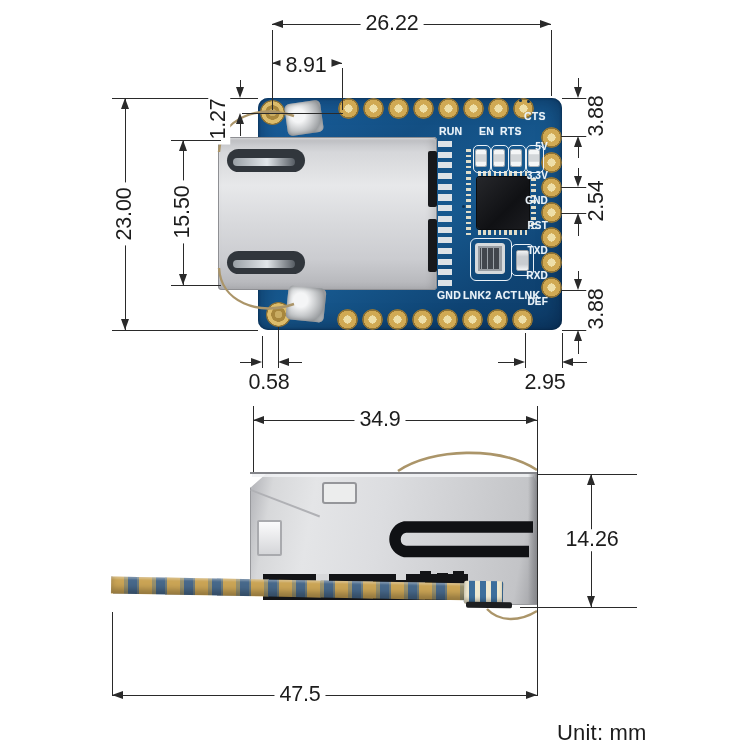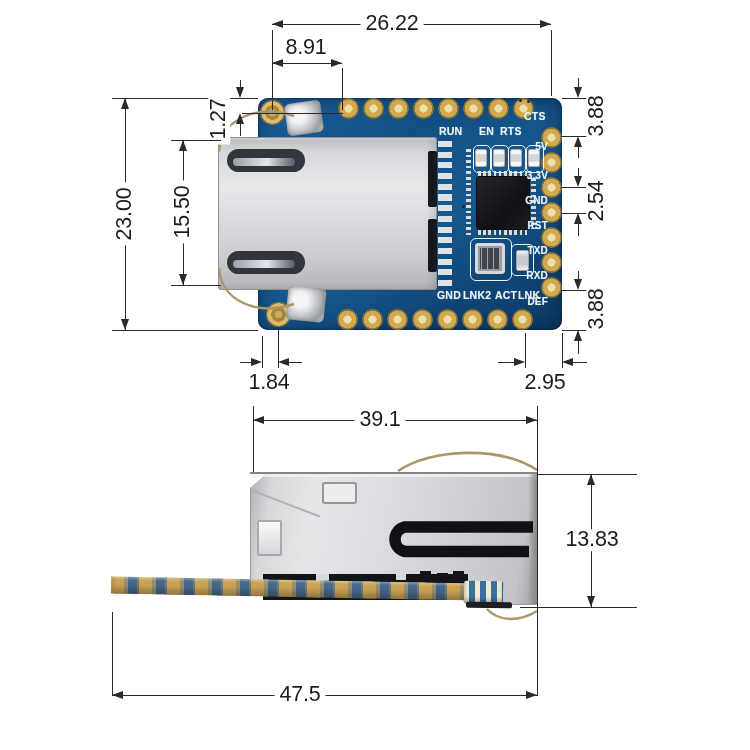--- a/index.html
+++ b/index.html
@@ -175,21 +175,21 @@
   <div class="ln lnv" style="left:551px;top:30px;height:66px"></div>
   <div class="ln lnh" style="left:272px;top:24px;width:279px"></div>
   <div class="ah l" style="left:272px;top:19.5px"></div>
   <div class="ah r" style="left:540px;top:19.5px"></div>
   <div class="dim-label" style="left:392px;top:24px">26.22</div>
 
   <div class="ln lnv" style="left:342px;top:68px;height:42px"></div>
   <div class="ln lnh" style="left:272px;top:63px;width:70px"></div>
   <div class="ah l" style="left:272px;top:58.5px"></div>
   <div class="ah r" style="left:331px;top:58.5px"></div>
-  <div class="dim-label" style="left:306px;top:48px">8.91</div>
+  <div class="dim-label" style="left:306px;top:66px">8.91</div>
 
   <div class="ln lnh" style="left:112px;top:98px;width:146px"></div>
   <div class="ln lnh" style="left:242px;top:113px;width:101px"></div>
   <div class="ln lnv" style="left:240px;top:80px;height:10px"></div>
   <div class="ah d" style="left:235.5px;top:87px"></div>
   <div class="ah u" style="left:235.5px;top:113px"></div>
   <div class="ln lnv" style="left:240px;top:124px;height:12px"></div>
   <div class="dim-label vert" style="left:219px;top:119px">1.27</div>
 
   <div class="ln lnh" style="left:112px;top:330px;width:146px"></div>
@@ -226,43 +226,44 @@
   <div class="dim-label vert" style="left:597px;top:116px">3.88</div>
   <div class="dim-label vert" style="left:597px;top:201px">2.54</div>
   <div class="dim-label vert" style="left:597px;top:309px">3.88</div>
 
   <div class="ln lnv" style="left:262px;top:336px;height:32px"></div>
   <div class="ln lnv" style="left:278px;top:327px;height:41px"></div>
   <div class="ln lnh" style="left:240px;top:362px;width:12px"></div>
   <div class="ah r" style="left:251px;top:357.5px"></div>
   <div class="ah l" style="left:278px;top:357.5px"></div>
   <div class="ln lnh" style="left:289px;top:362px;width:13px"></div>
-  <div class="dim-label" style="left:269px;top:383px">1.84</div>
+  <div class="dim-label" style="left:269px;top:383px">0.58</div>
   <div class="ln lnv" style="left:525px;top:333px;height:35px"></div>
   <div class="ln lnv" style="left:562px;top:333px;height:35px"></div>
   <div class="ln lnh" style="left:498px;top:362px;width:17px"></div>
   <div class="ah r" style="left:514px;top:357.5px"></div>
   <div class="ah l" style="left:562px;top:357.5px"></div>
   <div class="ln lnh" style="left:573px;top:362px;width:14px"></div>
   <div class="dim-label" style="left:545px;top:383px">2.95</div>
 
   <div class="ln lnv" style="left:537px;top:406px;height:290px"></div>
   <div class="ln lnv" style="left:112px;top:612px;height:84px"></div>
   <div class="ln lnv" style="left:253px;top:406px;height:66px"></div>
 
   <div class="ln lnh" style="left:253px;top:420px;width:284px"></div>
   <div class="ah l" style="left:253px;top:415.5px"></div>
   <div class="ah r" style="left:526px;top:415.5px"></div>
-  <div class="dim-label" style="left:380px;top:420px">39.1</div>
+  <div class="dim-label" style="left:380px;top:420px">34.9</div>
 
   <div class="ln lnh" style="left:537px;top:474px;width:100px"></div>
   <div class="ln lnh" style="left:520px;top:607px;width:117px"></div>
   <div class="ln lnv" style="left:591px;top:474px;height:133px"></div>
   <div class="ah u" style="left:586.5px;top:474px"></div>
   <div class="ah d" style="left:586.5px;top:596px"></div>
-  <div class="dim-label" style="left:592px;top:540px">13.83</div>
+  <div class="dim-label" style="left:592px;top:540px">14.26</div>
 
   <div class="ln lnh" style="left:112px;top:695px;width:425px"></div>
   <div class="ah l" style="left:112px;top:690.5px"></div>
   <div class="ah r" style="left:526px;top:690.5px"></div>
   <div class="dim-label" style="left:300px;top:695px">47.5</div>
 
+  <div class="note" style="left:557px;top:720px">Unit: mm</div>
 </div>
 
 </body></html>

